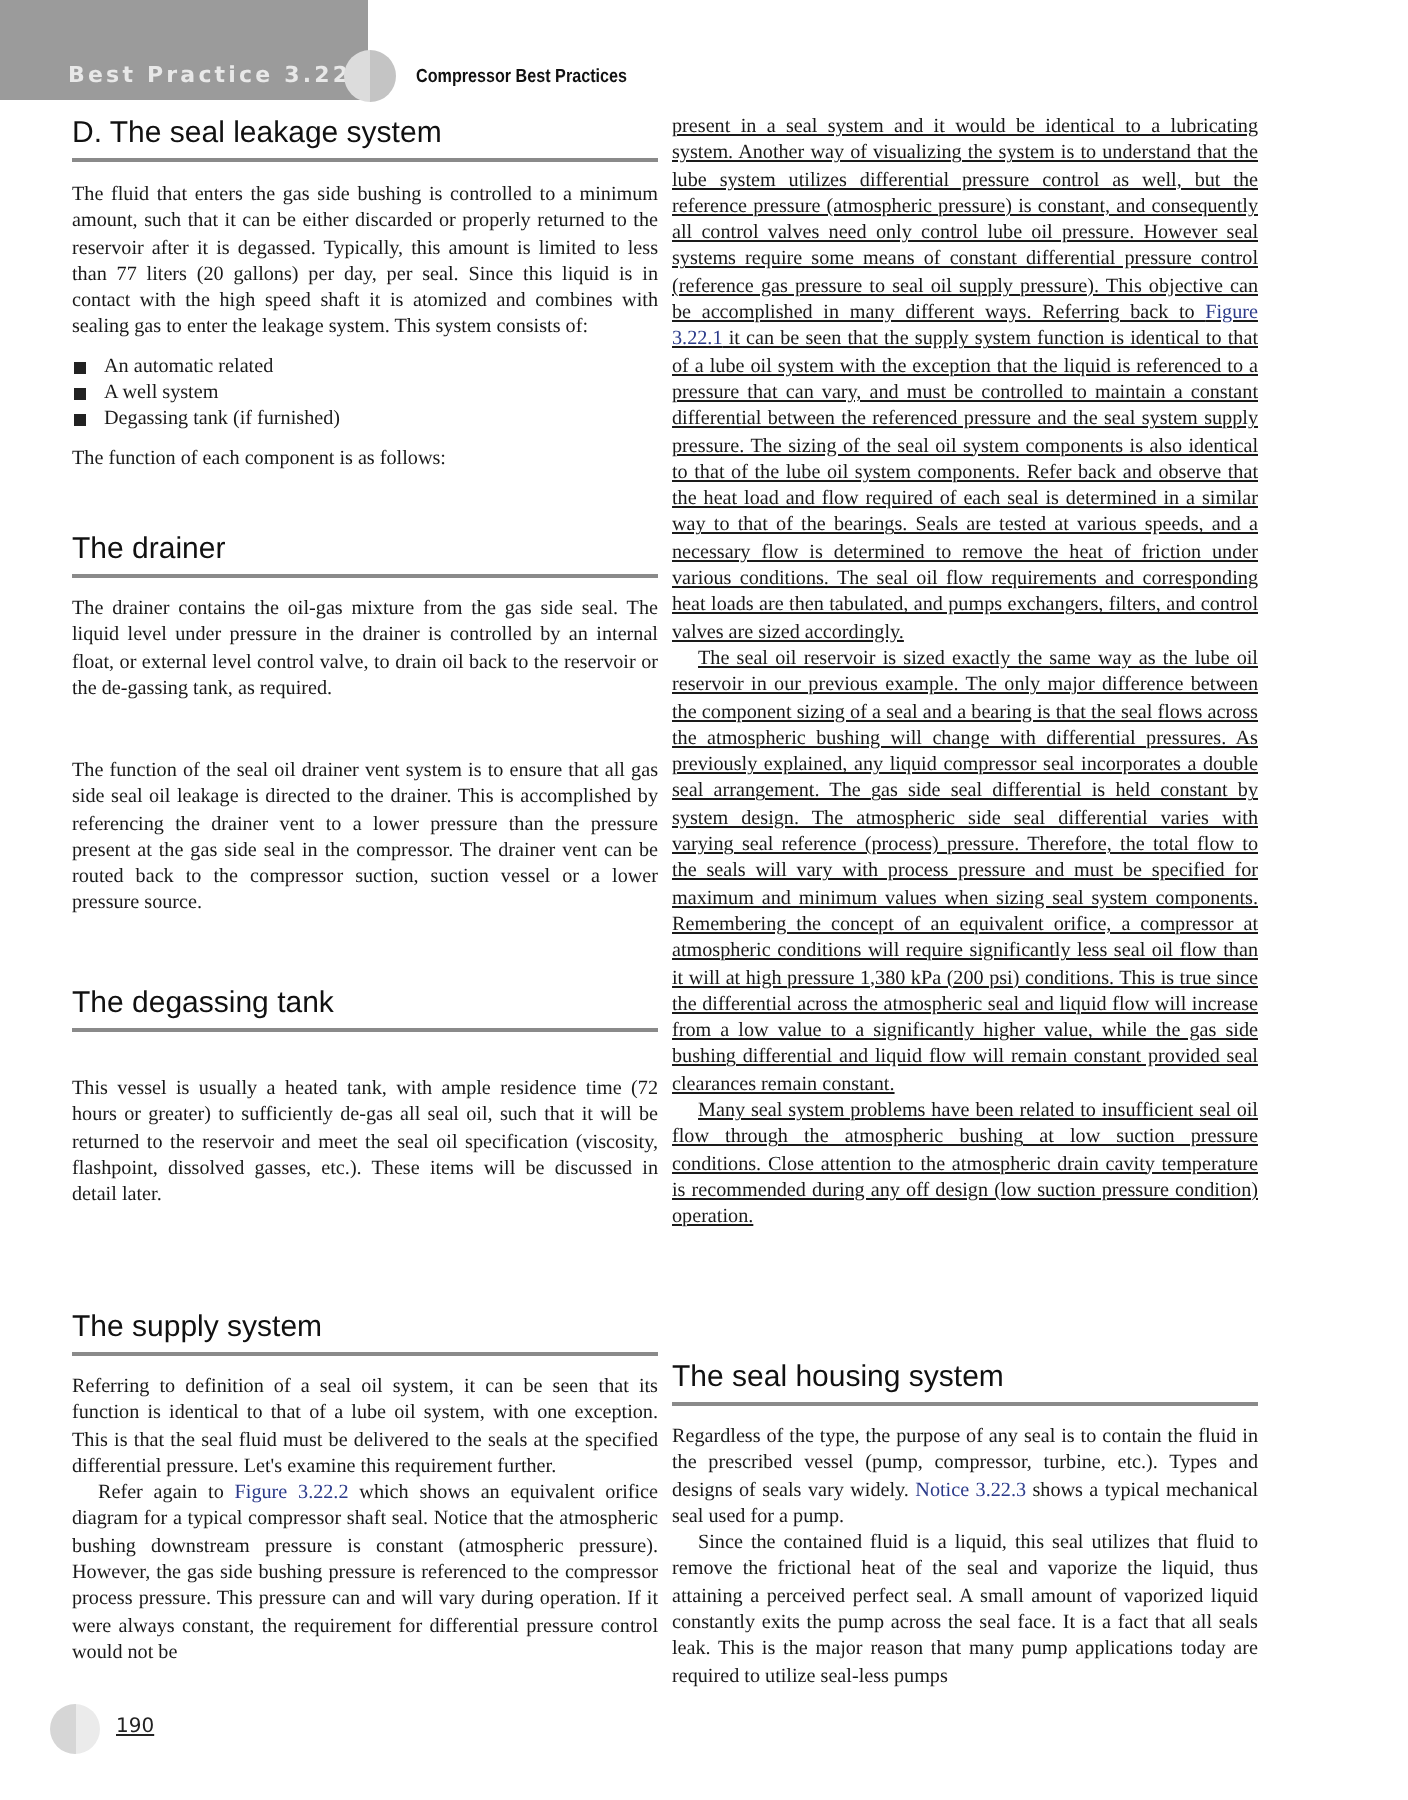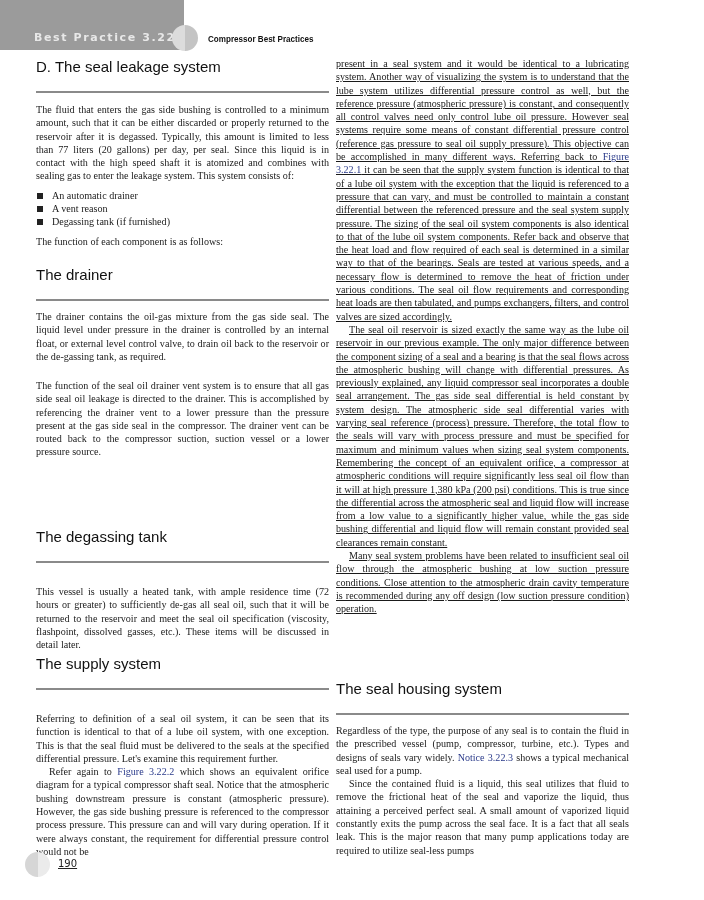--- a/index.html
+++ b/index.html
@@ -9,21 +9,21 @@
   .header-label { position: absolute; left: 34px; top: 31px; font-family: "DejaVu Sans", sans-serif; font-weight: bold; font-size: 11px; letter-spacing: 1.6px; color: #e8e8e8; }
   .header-circle { position: absolute; left: 172px; top: 25px; width: 26px; height: 26px; border-radius: 50%; overflow: hidden; }
   .header-circle .l { position: absolute; left: 0; top: 0; width: 13px; height: 26px; background: #dcdcdc; }
   .header-circle .r { position: absolute; left: 13px; top: 0; width: 13px; height: 26px; background: #c4c4c4; }
   .header-title { position: absolute; left: 208px; top: 33px; font-family: "Liberation Sans", sans-serif; font-size: 9.5px; font-weight: bold; transform: scaleX(0.85); transform-origin: left; color: #111; }
 
   .col { position: absolute; top: 0; width: 293px; }
   .col-left { left: 36px; }
   .col-right { left: 336px; }
 
-  h2 { font-family: "Liberation Sans", sans-serif; font-weight: normal; font-size: 15px; margin: 0; padding-bottom: 16px; border-bottom: 2px solid #8a8a8a; color: #111; }
+  h2 { font-family: "Liberation Sans", sans-serif; font-weight: normal; font-size: 15px; margin: 0; padding-bottom: 4px; border-bottom: 2px solid #8a8a8a; color: #111; }
   p { margin: 0; font-size: 10.1px; line-height: 13.3px; text-align: justify; hyphens: auto; }
   p.indent { text-indent: 13px; }
   .fig { color: #2a3a8a; }
   ul.bullets { list-style: none; margin: 0; padding: 0; font-size: 10.1px; line-height: 13.3px; }
   ul.bullets li { position: relative; padding-left: 16px; }
   ul.bullets li .sq { position: absolute; left: 1px; top: 4px; width: 6px; height: 6px; background: #222; }
 
   .block { position: absolute; left: 0; width: 293px; }
 
   .footer-circle { position: absolute; left: 25px; top: 852px; width: 25px; height: 25px; border-radius: 50%; overflow: hidden; }
@@ -40,44 +40,44 @@
     <div class="l"></div>
     <div class="r"></div>
   </div>
 <div class="header-title">Compressor Best Practices</div>
 
 <div class="col col-left">
   <div class="block" style="top:58px;">
     <h2>D. The seal leakage system</h2>
     <p style="margin-top:10px;">The fluid that enters the gas side bushing is controlled to a minimum amount, such that it can be either discarded or properly returned to the reservoir after it is degassed. Typically, this amount is limited to less than 77 liters (20 gallons) per day, per seal. Since this liquid is in contact with the high speed shaft it is atomized and combines with sealing gas to enter the leakage system. This system consists of:</p>
     <ul class="bullets" style="margin-top:6px;">
-      <li><span class="sq"></span><span>An automatic drainer</span></li>
-      <li><span class="sq"></span><span>A vent reason</span></li>
+      <li><span class="sq"></span><span>An automatic related</span></li>
+      <li><span class="sq"></span><span>A well system</span></li>
       <li><span class="sq"></span><span>Degassing tank (if furnished)</span></li>
     </ul>
     <p style="margin-top:6px;">The function of each component is as follows:</p>
   </div>
 
   <div class="block" style="top:266px;">
     <h2>The drainer</h2>
     <p style="margin-top:9px;">The drainer contains the oil-gas mixture from the gas side seal. The liquid level under pressure in the drainer is controlled by an internal float, or external level control valve, to drain oil back to the reservoir or the de-gassing tank, as required.</p>
   </div>
 
   <div class="block" style="top:370px;">
     <p style="margin-top:9px;">The function of the seal oil drainer vent system is to ensure that all gas side seal oil leakage is directed to the drainer. This is accomplished by referencing the drainer vent to a lower pressure than the pressure present at the gas side seal in the compressor. The drainer vent can be routed back to the compressor suction, suction vessel or a lower pressure source.</p>
   </div>
 
-  <div class="block" style="top:528px;">
+  <div class="block" style="top:493px;">
     <h2>The degassing tank</h2>
     <p style="margin-top:22px;">This vessel is usually a heated tank, with ample residence time (72 hours or greater) to sufficiently de-gas all seal oil, such that it will be returned to the reservoir and meet the seal oil specification (viscosity, flashpoint, dissolved gasses, etc.). These items will be discussed in detail later.</p>
   </div>
 
   <div class="block" style="top:655px;">
     <h2>The supply system</h2>
-    <p style="margin-top:22px;">Referring to definition of a seal oil system, it can be seen that its function is identical to that of a lube oil system, with one exception. This is that the seal fluid must be delivered to the seals at the specified differential pressure. Let's examine this requirement further.</p>
+    <p style="margin-top:9px;">Referring to definition of a seal oil system, it can be seen that its function is identical to that of a lube oil system, with one exception. This is that the seal fluid must be delivered to the seals at the specified differential pressure. Let's examine this requirement further.</p>
     <p class="indent"><span>Refer again to </span><span class="fig">Figure 3.22.2</span><span> which shows an equivalent orifice diagram for a typical compressor shaft seal. Notice that the atmospheric bushing downstream pressure is constant (atmospheric pressure). However, the gas side bushing pressure is referenced to the compressor process pressure. This pressure can and will vary during operation. If it were always constant, the requirement for differential pressure control would not be</span></p>
   </div>
 </div>
 
 <div class="col col-right">
   <div class="block" style="top:57px;text-decoration:underline;">
     <p><span>present in a seal system and it would be identical to a lubricating system. Another way of visualizing the system is to understand that the lube system utilizes differential pressure control as well, but the reference pressure (atmospheric pressure) is constant, and consequently all control valves need only control lube oil pressure. However seal systems require some means of constant differential pressure control (reference gas pressure to seal oil supply pressure). This objective can be accomplished in many different ways. Referring back to </span><span class="fig">Figure 3.22.1</span><span> it can be seen that the supply system function is identical to that of a lube oil system with the exception that the liquid is referenced to a pressure that can vary, and must be controlled to maintain a constant differential between the referenced pressure and the seal system supply pressure. The sizing of the seal oil system components is also identical to that of the lube oil system components. Refer back and observe that the heat load and flow required of each seal is determined in a similar way to that of the bearings. Seals are tested at various speeds, and a necessary flow is determined to remove the heat of friction under various conditions. The seal oil flow requirements and corresponding heat loads are then tabulated, and pumps exchangers, filters, and control valves are sized accordingly.</span></p>
     <p class="indent">The seal oil reservoir is sized exactly the same way as the lube oil reservoir in our previous example. The only major difference between the component sizing of a seal and a bearing is that the seal flows across the atmospheric bushing will change with differential pressures. As previously explained, any liquid compressor seal incorporates a double seal arrangement. The gas side seal differential is held constant by system design. The atmospheric side seal differential varies with varying seal reference (process) pressure. Therefore, the total flow to the seals will vary with process pressure and must be specified for maximum and minimum values when sizing seal system components. Remembering the concept of an equivalent orifice, a compressor at atmospheric conditions will require significantly less seal oil flow than it will at high pressure 1,380 kPa (200 psi) conditions. This is true since the differential across the atmospheric seal and liquid flow will increase from a low value to a significantly higher value, while the gas side bushing differential and liquid flow will remain constant provided seal clearances remain constant.</p>
     <p class="indent">Many seal system problems have been related to insufficient seal oil flow through the atmospheric bushing at low suction pressure conditions. Close attention to the atmospheric drain cavity temperature is recommended during any off design (low suction pressure condition) operation.</p>
   </div>

